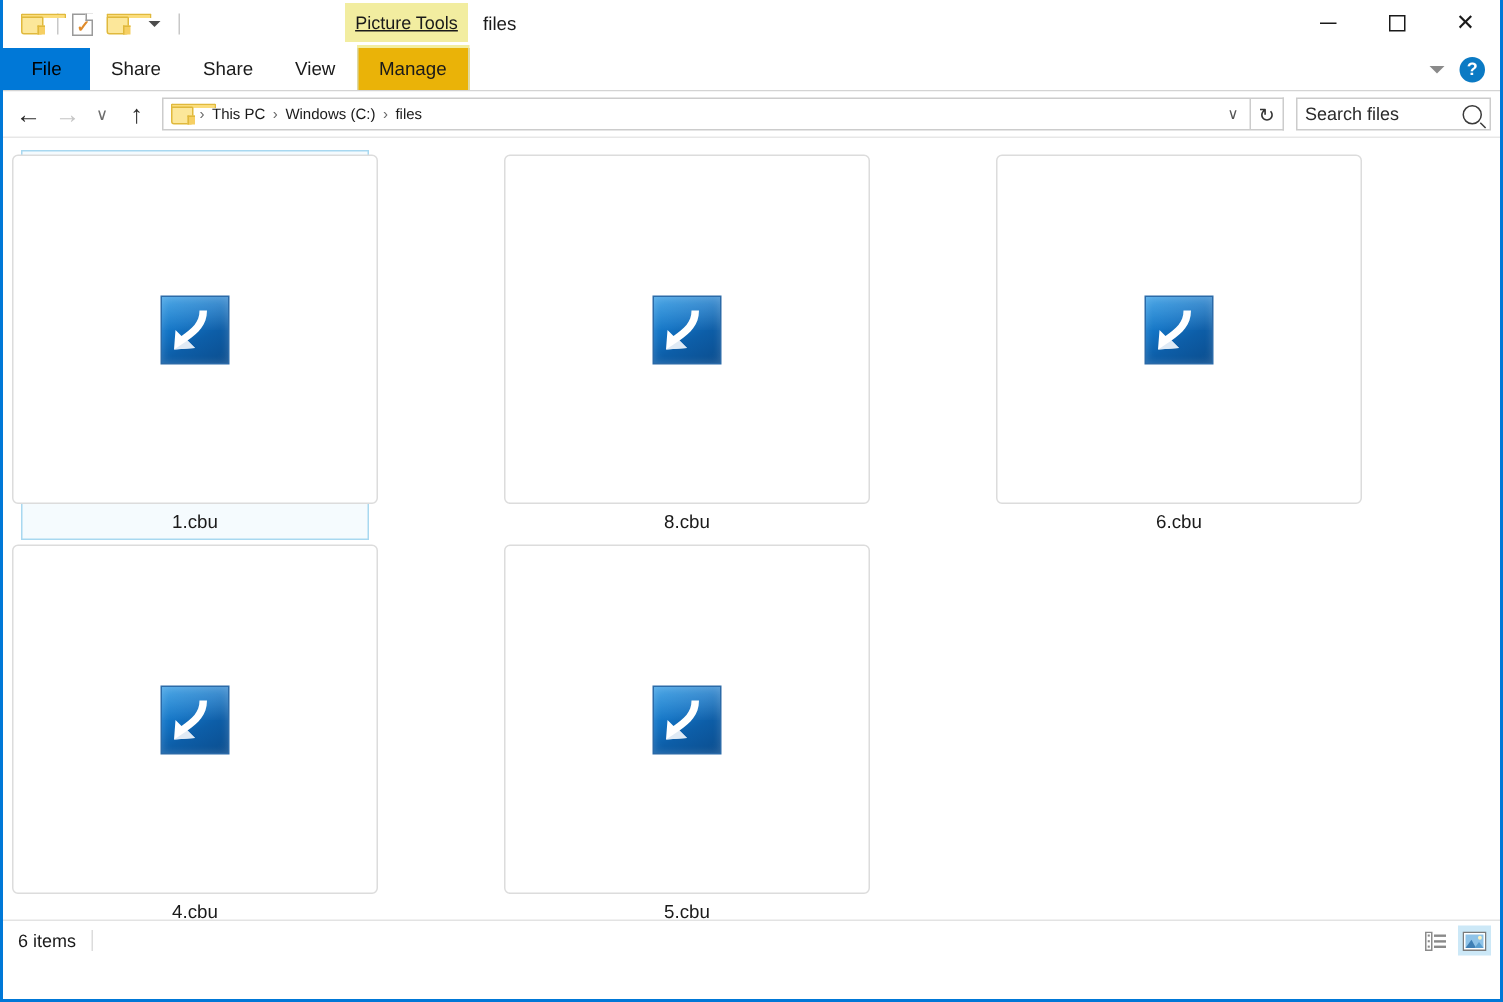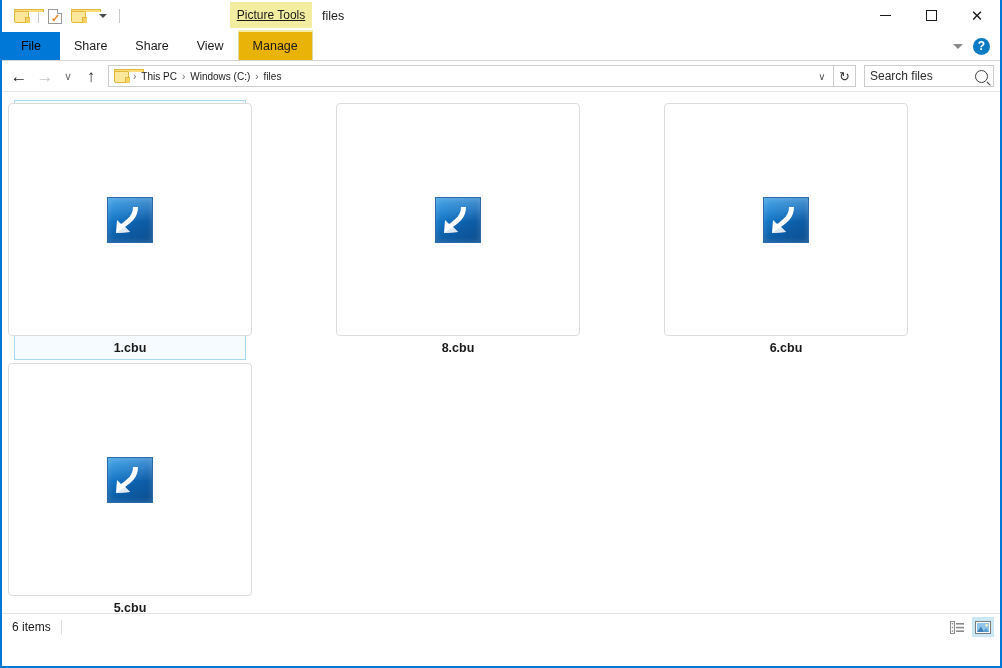--- a/index.html
+++ b/index.html
@@ -326,21 +326,20 @@
     padding-top: 2px;
   }
   .tile {
     width: 232px;
     box-sizing: border-box;
     border: 1px solid transparent;
     padding: 2px 2px 3px 2px;
     display: flex;
     flex-direction: column;
     align-items: center;
-    font-weight: bold;
   }
   .tile.selected {
     border: 1px solid #a8d8f0;
     background: #f5fbfe;
   }
   .thumb {
     width: 244px;
     height: 244px;
     border: 1px solid #dcdcdc;
     border-radius: 4px;
@@ -543,20 +542,32 @@
             <div class="sheen"></div>
             <svg width="44" height="44" viewBox="0 0 44 44">
               <path d="M30 9 C30 19, 24 24, 17 29 L22 34 L8 35 L9 22 L13 26 C20 21, 25 17, 25 9 Z" fill="#ffffff"></path>
               <path d="M17 29 L22 34 L8 35 Z" fill="#dfeaf5"></path>
             </svg>
           </div>
         </div>
         <div class="tile-label">6.cbu</div>
       </div>
 
+      <div class="tile">
+        <div class="thumb">
+          <div class="fileicon">
+            <div class="sheen"></div>
+            <svg width="44" height="44" viewBox="0 0 44 44">
+              <path d="M30 9 C30 19, 24 24, 17 29 L22 34 L8 35 L9 22 L13 26 C20 21, 25 17, 25 9 Z" fill="#ffffff"></path>
+              <path d="M17 29 L22 34 L8 35 Z" fill="#dfeaf5"></path>
+            </svg>
+          </div>
+        </div>
+        <div class="tile-label">4.cbu</div>
+      </div>
 
       <div class="tile">
         <div class="thumb">
           <div class="fileicon">
             <div class="sheen"></div>
             <svg width="44" height="44" viewBox="0 0 44 44">
               <path d="M30 9 C30 19, 24 24, 17 29 L22 34 L8 35 L9 22 L13 26 C20 21, 25 17, 25 9 Z" fill="#ffffff"></path>
               <path d="M17 29 L22 34 L8 35 Z" fill="#dfeaf5"></path>
             </svg>
           </div>

